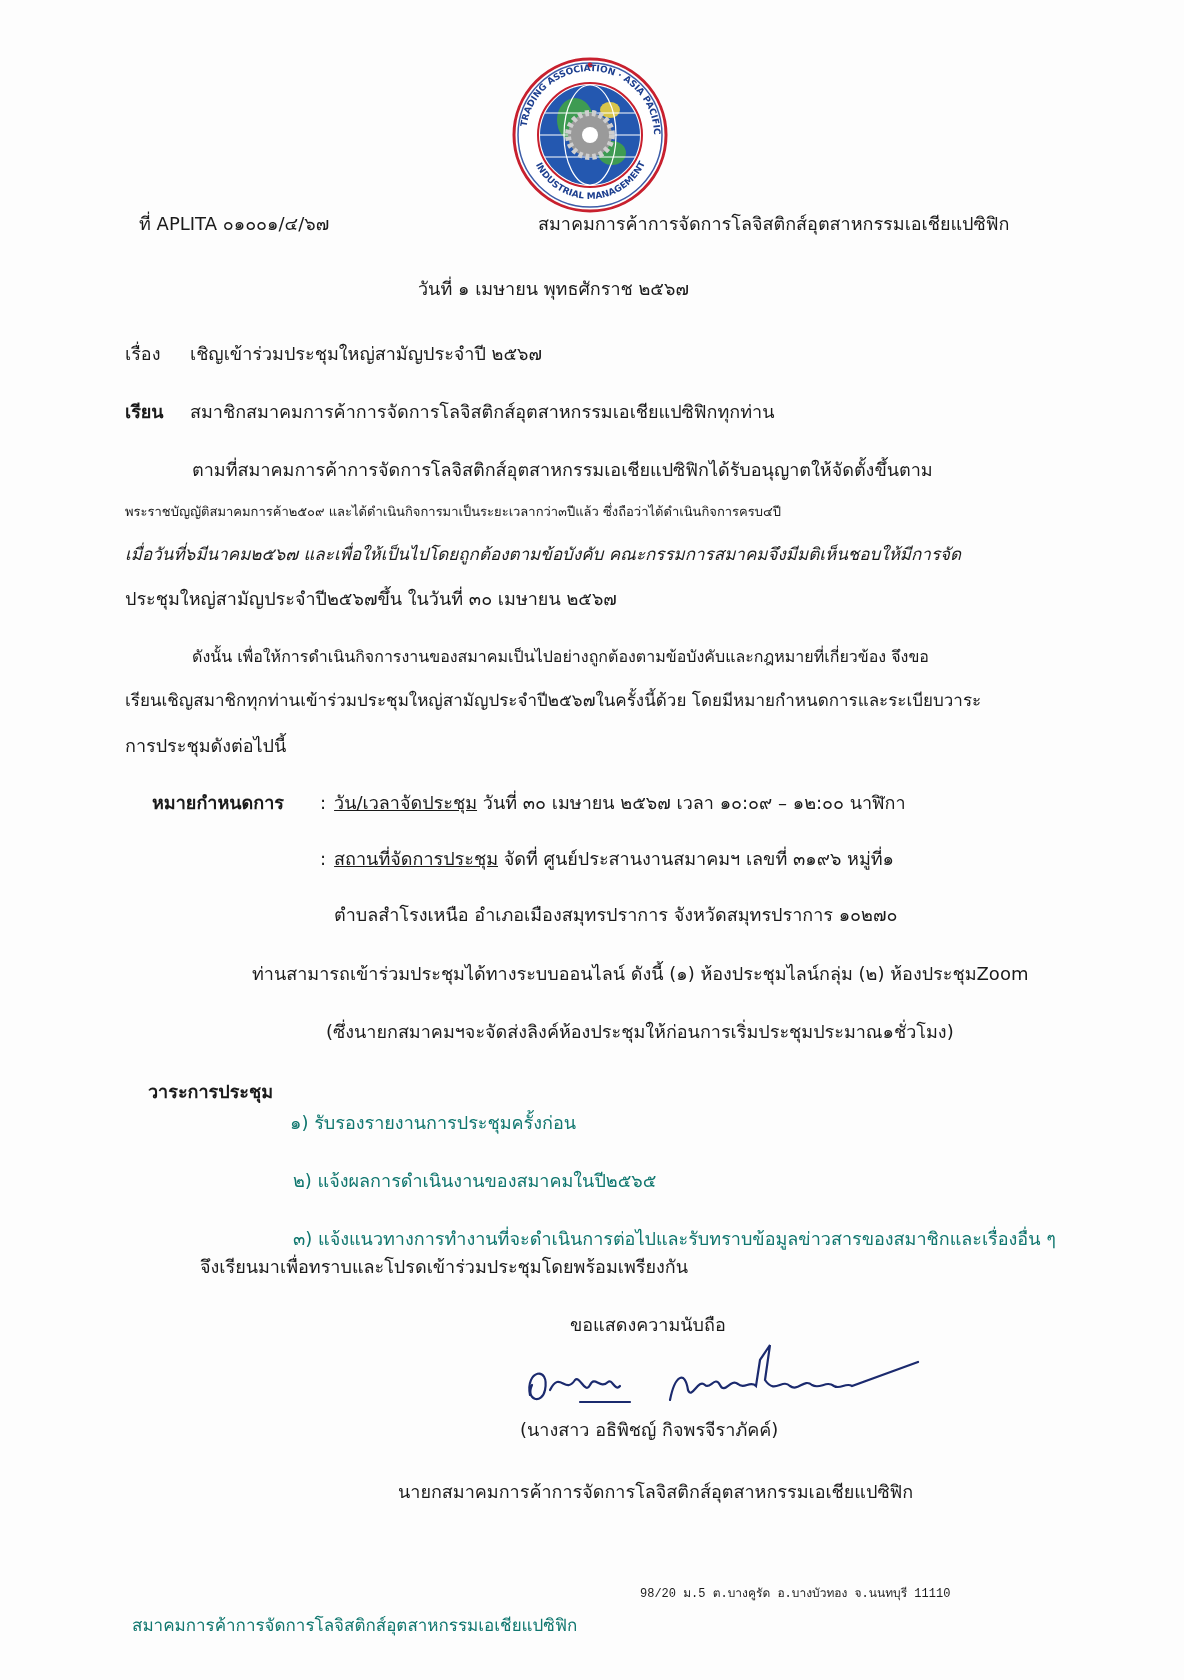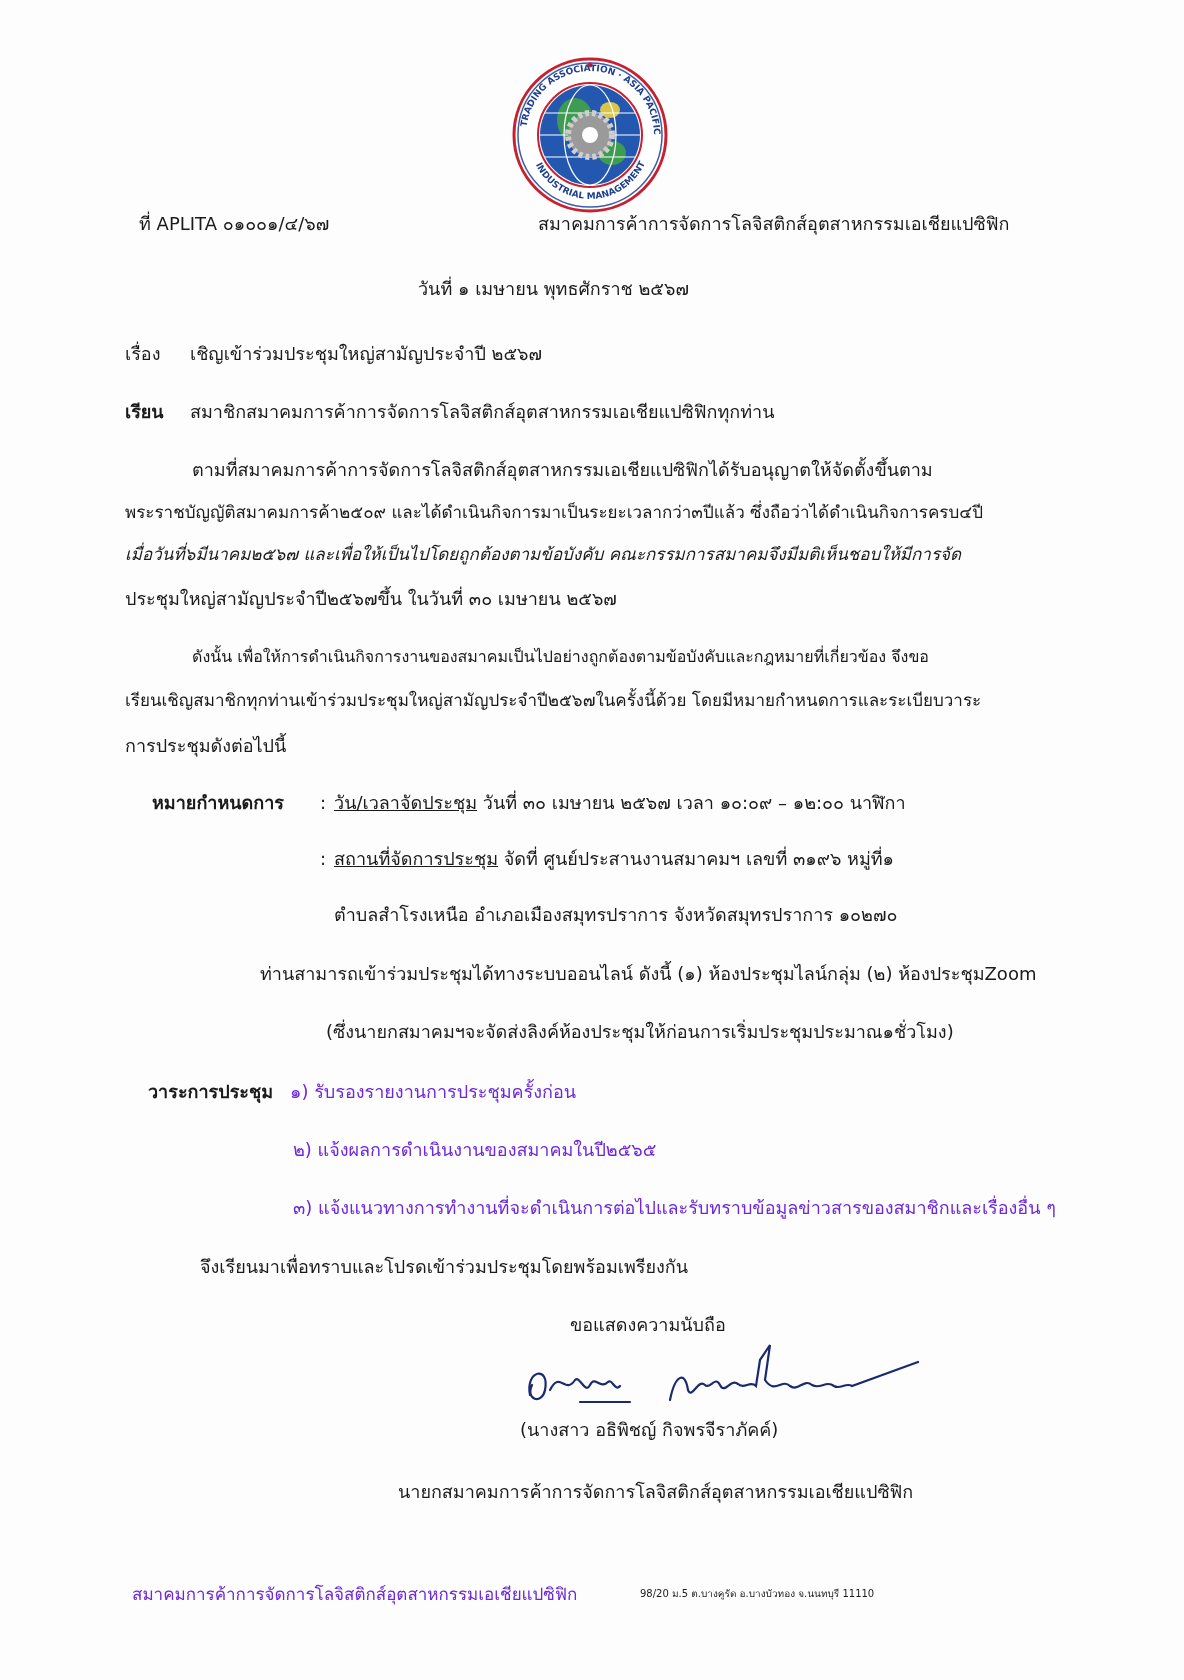--- a/index.html
+++ b/index.html
@@ -12,21 +12,21 @@
       height: 1680px;
       position: relative;
       overflow: hidden;
       font-family: "DejaVu Sans", "Liberation Sans", sans-serif;
       color: #1a1a1a;
       background: #fdfdfd;
     }
     .abs { position: absolute; white-space: nowrap; }
     .txt { font-size: 18px; line-height: 24px; }
     .bold { font-weight: bold; }
-    .blue { color: #6d28d9; }
+    .blue { color: #0f766e; margin-top: 31px; }
     .u { text-decoration: underline; margin-left: 8px; }
 
     
     .logo {
       position: absolute;
       left: 500px;
       top: 55px;
       width: 180px;
       height: 160px;
     }
@@ -75,39 +75,39 @@
 <div class="abs txt" style="left:538px; top:212px;">สมาคมการค้าการจัดการโลจิสติกส์อุตสาหกรรมเอเชียแปซิฟิก</div>
 <div class="abs txt" style="left:418px; top:277px;">วันที่ ๑ เมษายน พุทธศักราช ๒๕๖๗</div>
 
 <div class="abs txt" style="left:125px; top:342px;">เรื่อง</div>
 <div class="abs txt" style="left:190px; top:342px;">เชิญเข้าร่วมประชุมใหญ่สามัญประจำปี ๒๕๖๗</div>
 
 <div class="abs txt" style="left:125px; top:400px;font-weight:bold;">เรียน</div>
 <div class="abs txt" style="left:190px; top:400px;">สมาชิกสมาคมการค้าการจัดการโลจิสติกส์อุตสาหกรรมเอเชียแปซิฟิกทุกท่าน</div>
 
 <div class="abs txt" style="left:192px; top:458px;">ตามที่สมาคมการค้าการจัดการโลจิสติกส์อุตสาหกรรมเอเชียแปซิฟิกได้รับอนุญาตให้จัดตั้งขึ้นตาม</div>
-<div class="abs txt" style="left:125px; top:500px; font-size:17px;">พระราชบัญญัติสมาคมการค้า๒๕๐๙ และได้ดำเนินกิจการมาเป็นระยะเวลากว่า๓ปีแล้ว ซึ่งถือว่าได้ดำเนินกิจการครบ๔ปี</div>
+<div class="abs txt" style="left:125px; top:500px; font-size:13px;">พระราชบัญญัติสมาคมการค้า๒๕๐๙ และได้ดำเนินกิจการมาเป็นระยะเวลากว่า๓ปีแล้ว ซึ่งถือว่าได้ดำเนินกิจการครบ๔ปี</div>
 <div class="abs txt" style="left:125px; top:542px; font-size:17px;font-style:italic;">เมื่อวันที่๖มีนาคม๒๕๖๗ และเพื่อให้เป็นไปโดยถูกต้องตามข้อบังคับ คณะกรรมการสมาคมจึงมีมติเห็นชอบให้มีการจัด</div>
 <div class="abs txt" style="left:125px; top:587px;">ประชุมใหญ่สามัญประจำปี๒๕๖๗ขึ้น ในวันที่ ๓๐ เมษายน ๒๕๖๗</div>
 
 <div class="abs txt" style="left:192px; top:645px; font-size:16px;text-align:right;">ดังนั้น เพื่อให้การดำเนินกิจการงานของสมาคมเป็นไปอย่างถูกต้องตามข้อบังคับและกฎหมายที่เกี่ยวข้อง จึงขอ</div>
 <div class="abs txt" style="left:125px; top:688px; font-size:17px;">เรียนเชิญสมาชิกทุกท่านเข้าร่วมประชุมใหญ่สามัญประจำปี๒๕๖๗ในครั้งนี้ด้วย โดยมีหมายกำหนดการและระเบียบวาระ</div>
 <div class="abs txt" style="left:125px; top:734px;">การประชุมดังต่อไปนี้</div>
 
 <div class="abs txt bold" style="left:152px; top:791px;">หมายกำหนดการ</div>
 <div class="abs txt" style="left:320px; top:791px;">
   <span>:</span><span class="u">วัน/เวลาจัดประชุม</span>
   <span>วันที่ ๓๐ เมษายน ๒๕๖๗ เวลา ๑๐:๐๙ – ๑๒:๐๐ นาฬิกา</span>
 </div>
 <div class="abs txt" style="left:320px; top:847px;">
   <span>:</span><span class="u">สถานที่จัดการประชุม</span>
   <span>จัดที่ ศูนย์ประสานงานสมาคมฯ เลขที่ ๓๑๙๖ หมู่ที่๑</span>
 </div>
 <div class="abs txt" style="left:334px; top:903px;">ตำบลสำโรงเหนือ อำเภอเมืองสมุทรปราการ จังหวัดสมุทรปราการ ๑๐๒๗๐</div>
-<div class="abs txt" style="left:260px; top:962px;">ท่านสามารถเข้าร่วมประชุมได้ทางระบบออนไลน์ ดังนี้ (๑) ห้องประชุมไลน์กลุ่ม (๒) ห้องประชุมZoom</div>
+<div class="abs txt" style="left:252px; top:962px;">ท่านสามารถเข้าร่วมประชุมได้ทางระบบออนไลน์ ดังนี้ (๑) ห้องประชุมไลน์กลุ่ม (๒) ห้องประชุมZoom</div>
 <div class="abs txt" style="left:326px; top:1020px;">(ซึ่งนายกสมาคมฯจะจัดส่งลิงค์ห้องประชุมให้ก่อนการเริ่มประชุมประมาณ๑ชั่วโมง)</div>
 
 <div class="abs txt bold" style="left:148px; top:1080px;">วาระการประชุม</div>
 <div class="abs txt blue" style="left:290px; top:1080px;">๑) รับรองรายงานการประชุมครั้งก่อน</div>
 <div class="abs txt blue" style="left:293px; top:1138px;">๒) แจ้งผลการดำเนินงานของสมาคมในปี๒๕๖๕</div>
 <div class="abs txt blue" style="left:293px; top:1196px;">๓) แจ้งแนวทางการทำงานที่จะดำเนินการต่อไปและรับทราบข้อมูลข่าวสารของสมาชิกและเรื่องอื่น ๆ</div>
 
 <div class="abs txt" style="left:200px; top:1255px;">จึงเรียนมาเพื่อทราบและโปรดเข้าร่วมประชุมโดยพร้อมเพรียงกัน</div>
 <div class="abs txt" style="left:570px; top:1313px;">ขอแสดงความนับถือ</div>
 
@@ -115,13 +115,13 @@
   <svg width="410" height="80" viewBox="0 0 410 80">
     <path d="M 10 55 C 5 30, 30 25, 25 50 C 22 65, 5 60, 12 45 M 30 50 C 40 30, 45 55, 55 40 C 60 35, 65 55, 70 45 C 75 35, 80 50, 88 42 C 92 38, 95 52, 100 46 M 60 62 L 110 62" fill="none" stroke="#1b2a6e" stroke-width="2.2" stroke-linecap="round"></path>
     <path d="M 150 60 C 155 35, 165 30, 168 50 C 172 60, 178 38, 185 45 C 190 50, 195 35, 200 45 C 205 55, 210 38, 218 44 C 224 50, 230 40, 236 46 L 240 20 L 250 5 L 245 40 C 255 55, 262 38, 270 46 C 278 52, 284 38, 292 45 C 300 50, 306 40, 314 46 C 320 50, 326 42, 332 46 L 398 22" fill="none" stroke="#1b2a6e" stroke-width="2.2" stroke-linecap="round"></path>
   </svg>
 </div>
 
 <div class="abs txt" style="left:520px; top:1418px;">(นางสาว อธิพิชญ์  กิจพรจีราภัคค์)</div>
 <div class="abs txt" style="left:398px; top:1480px;">นายกสมาคมการค้าการจัดการโลจิสติกส์อุตสาหกรรมเอเชียแปซิฟิก</div>
 
 <div class="abs txt blue" style="left:132px; top:1582px; font-size:17px;">สมาคมการค้าการจัดการโลจิสติกส์อุตสาหกรรมเอเชียแปซิฟิก</div>
-<div class="abs txt" style="left:640px; top:1582px; font-size:10px;">98/20 ม.5 ต.บางคูรัด อ.บางบัวทอง จ.นนทบุรี 11110</div>
+<div class="abs txt" style="left:640px; top:1582px; font-size:12px;font-family:Liberation Mono, monospace;">98/20 ม.5 ต.บางคูรัด อ.บางบัวทอง จ.นนทบุรี 11110</div>
 
 </body></html>

